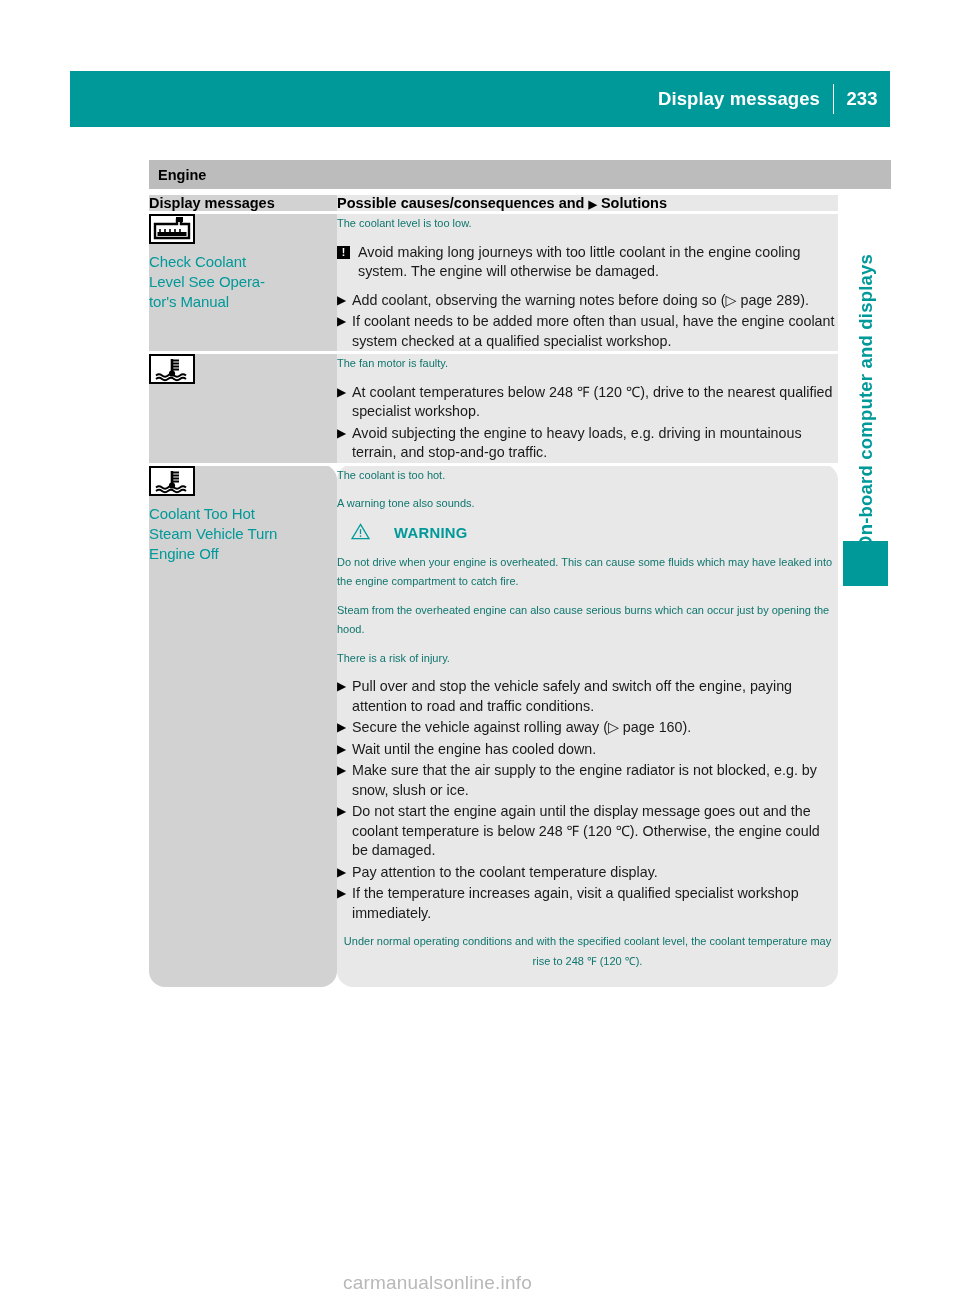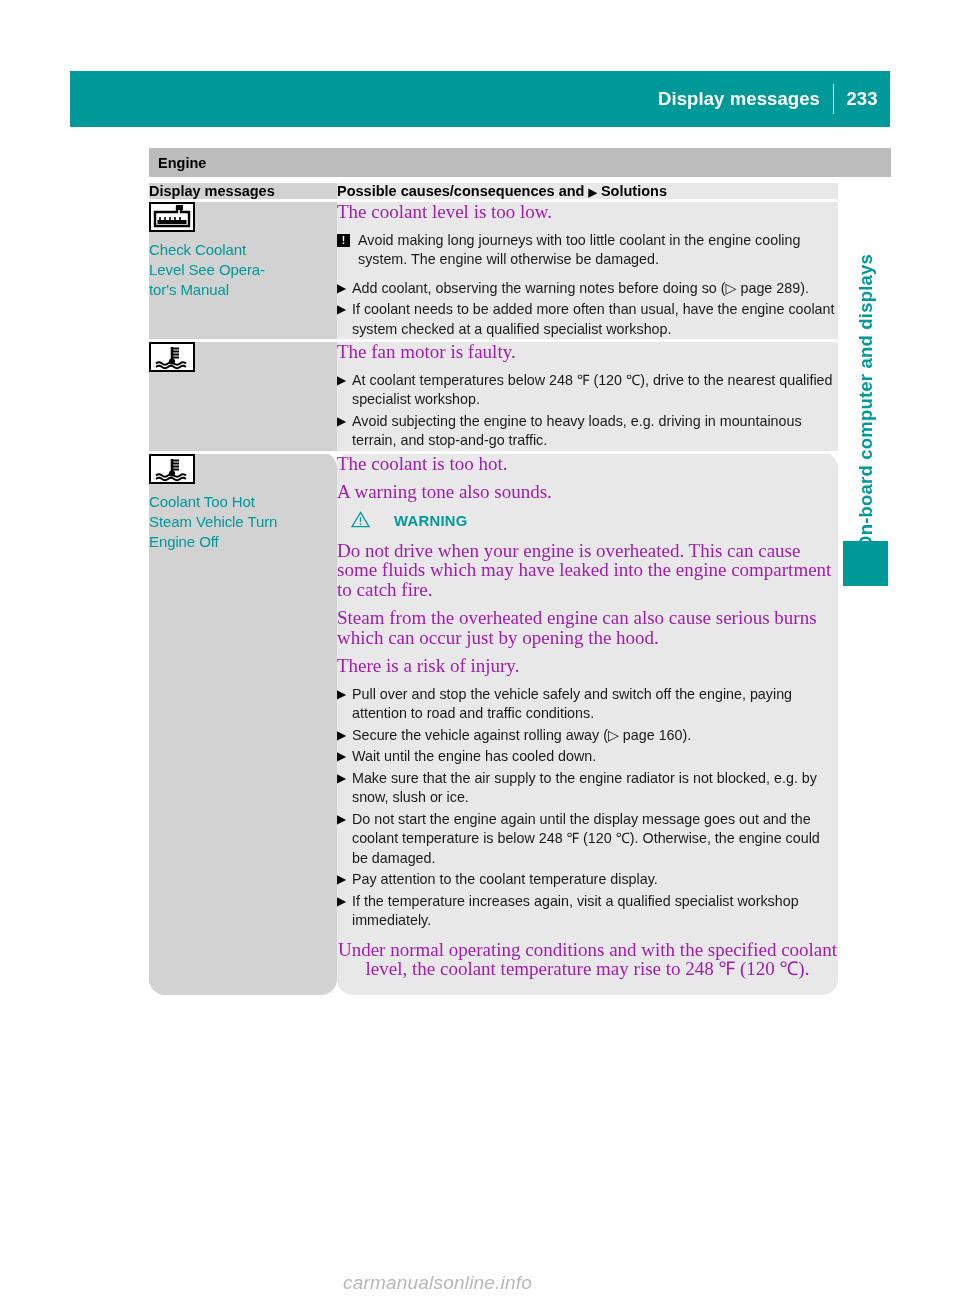--- a/index.html
+++ b/index.html
@@ -77,21 +77,21 @@
     top: 541px;
     width: 45px;
     height: 45px;
     background: #009999;
   }
 
   
   .content {
     position: absolute;
     left: 149px;
-    top: 148px;
+    top: 160px;
     width: 742px;
   }
   .section-band {
     background: #bcbcbc;
     height: 29px;
     display: flex;
     align-items: center;
     padding-left: 9px;
     box-sizing: border-box;
   }
@@ -161,25 +161,24 @@
     font-family: Liberation Sans, sans-serif;
     color: #009999;
     font-size: 15px;
     line-height: 20px;
     white-space: pre-line;
     letter-spacing: -0.1px;
   }
 
   
   .p {
-    font-size: 19px;
+    font-size: 11px;
     line-height: 19.5px;
-    color: #a21caf;
+    color: #0f766e;
     margin: 0 0 9px 0;
-    font-family: Liberation Serif, serif;
   }
   .p:last-child { margin-bottom: 16px; text-align: center; }
 
   ul.blist {
     list-style: none;
     margin: 0 0 9px 0;
     padding: 0;
   }
   ul.blist:last-child { margin-bottom: 0; }
   ul.blist li {
@@ -241,21 +240,20 @@
   
   .footer-mark {
     position: absolute;
     left: 0;
     top: 1272px;
     width: 875px;
     text-align: center;
     color: #b8b8b8;
     font-size: 19px;
     letter-spacing: .2px;
-    font-style: italic;
   }
 </style>
 </head>
 <body>
 
 <div class="header-bar">
   <span class="header-title">Display messages</span>
   <span class="header-divider"></span>
   <span class="header-page">233</span>
 </div>

